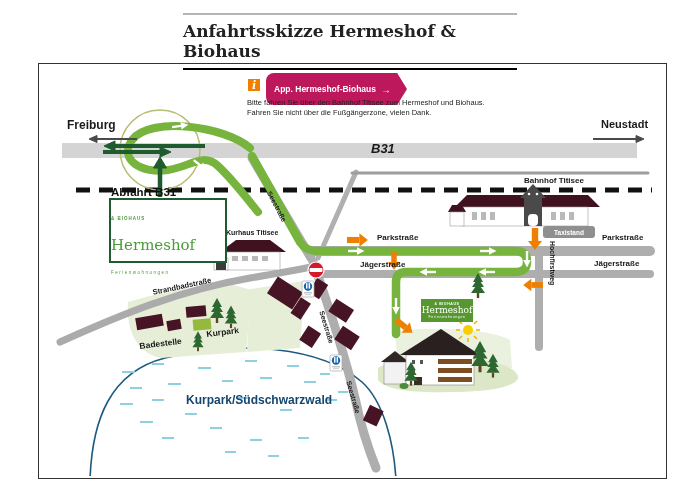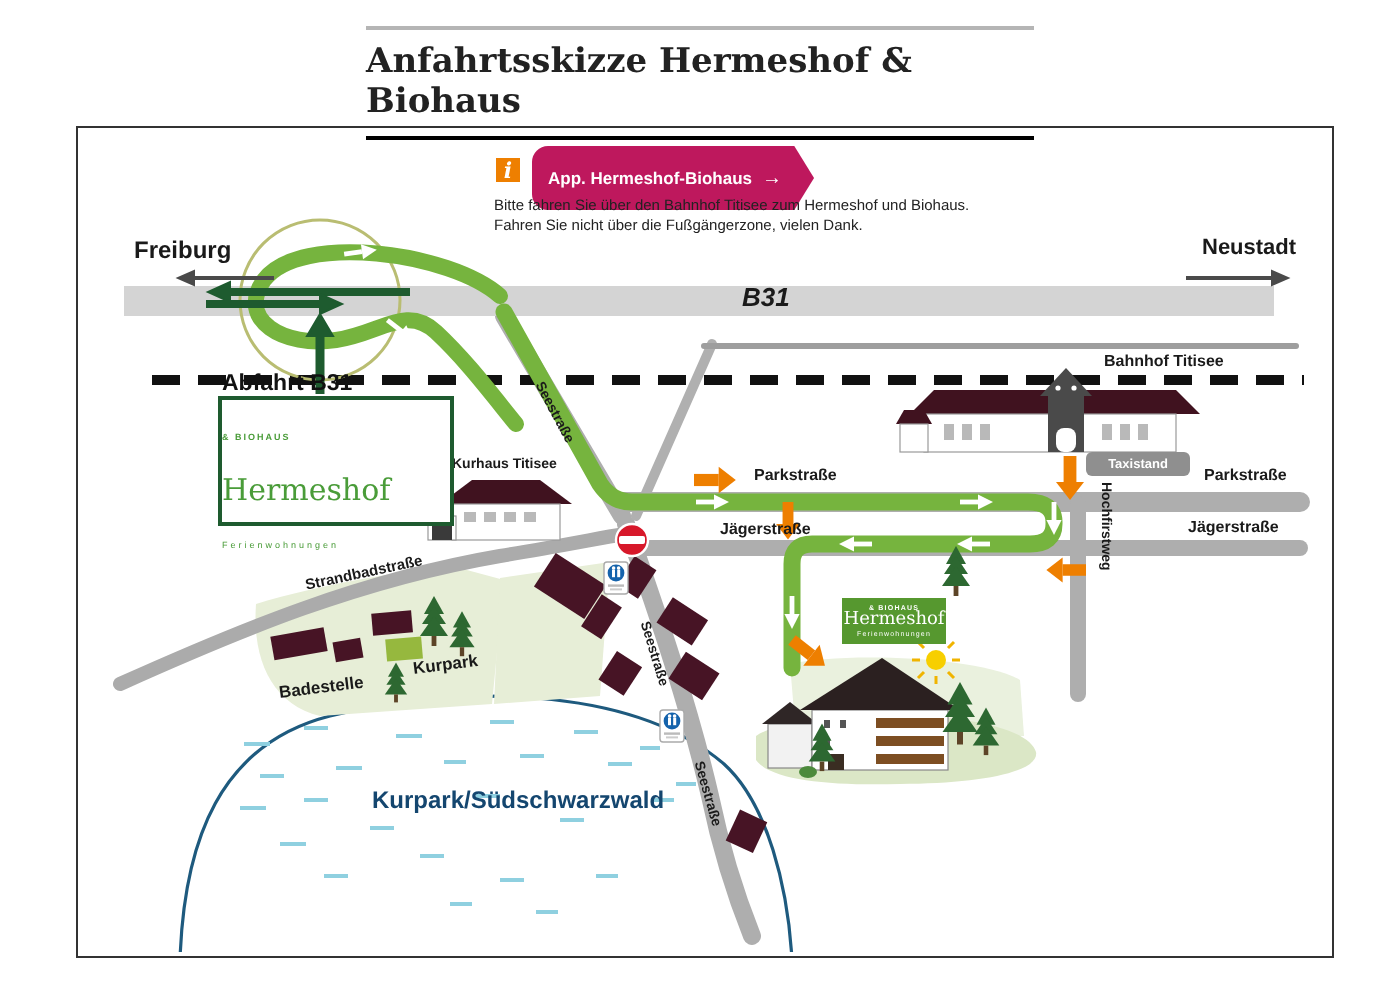--- a/index.html
+++ b/index.html
@@ -253,21 +253,21 @@
   <div class="lbl" style="left:272px;top:190px;font-size:7px;transform:rotate(62deg);">Seestraße</div>
   <div class="lbl" style="left:325px;top:310px;font-size:7px;transform:rotate(73deg);">Seestraße</div>
   <div class="lbl" style="left:352px;top:380px;font-size:7px;transform:rotate(74deg);">Seestraße</div>
   <div class="lbl" style="left:377px;top:234px;font-size:8px;">Parkstraße</div>
   <div class="lbl" style="left:602px;top:234px;font-size:8px;">Parkstraße</div>
   <div class="lbl" style="left:360px;top:261px;font-size:8px;">Jägerstraße</div>
   <div class="lbl" style="left:594px;top:260px;font-size:8px;">Jägerstraße</div>
   <div class="lbl" style="left:152px;top:289px;font-size:7.5px;transform:rotate(-12deg);">Strandbadstraße</div>
   <div class="lbl" style="left:556px;top:241px;font-size:7px;transform:rotate(90deg);">Hochfirstweg</div>
 
-  <div class="lbl" style="left:512px;top:177px;font-size:8px;padding-left:40px;">Bahnhof Titisee</div>
+  <div class="lbl" style="left:484px;top:177px;font-size:8px;padding-left:40px;">Bahnhof Titisee</div>
   <div class="lbl" style="left:226px;top:229px;font-size:7px;">Kurhaus Titisee</div>
   <div class="taxi">Taxistand</div>
   <div class="lbl" style="left:139px;top:342px;font-size:8.5px;transform:rotate(-7deg);">Badestelle</div>
   <div class="lbl" style="left:206px;top:330px;font-size:8.5px;transform:rotate(-7deg);">Kurpark</div>
   <div class="lake-lbl">Kurpark/Südschwarzwald</div>
 
   <div class="exit-box">
     <div class="exit-title">Abfahrt B31</div>
     <div class="logo-pre">&amp; BIOHAUS</div>
     <div class="logo-name">Hermeshof</div>

